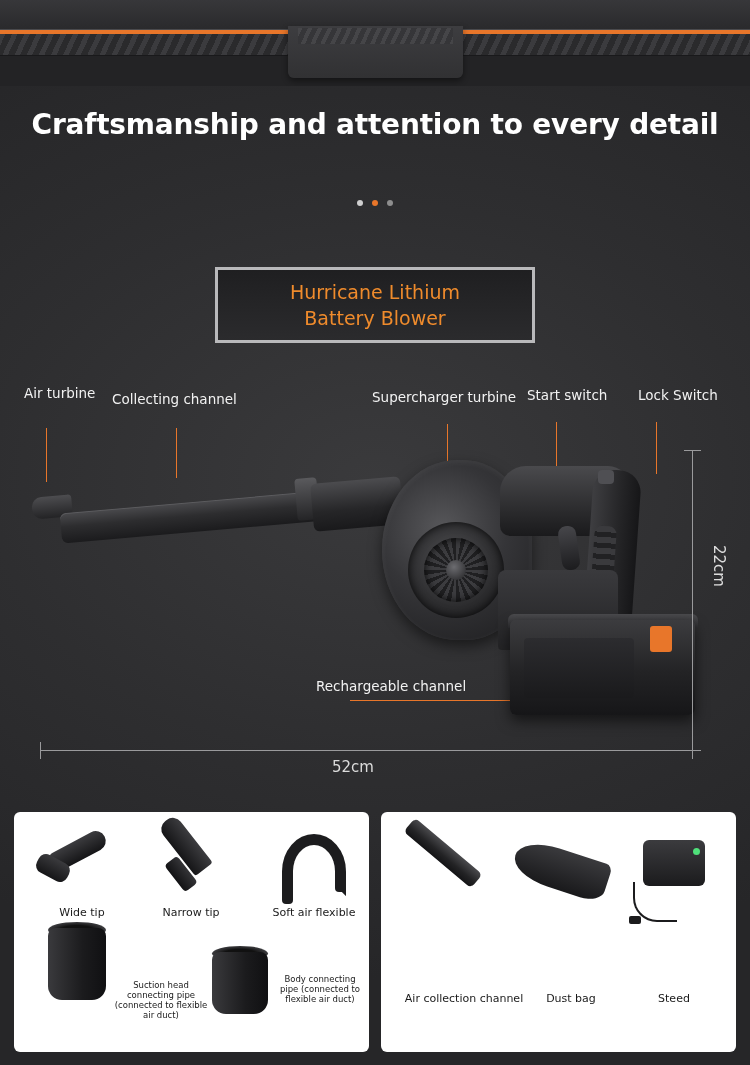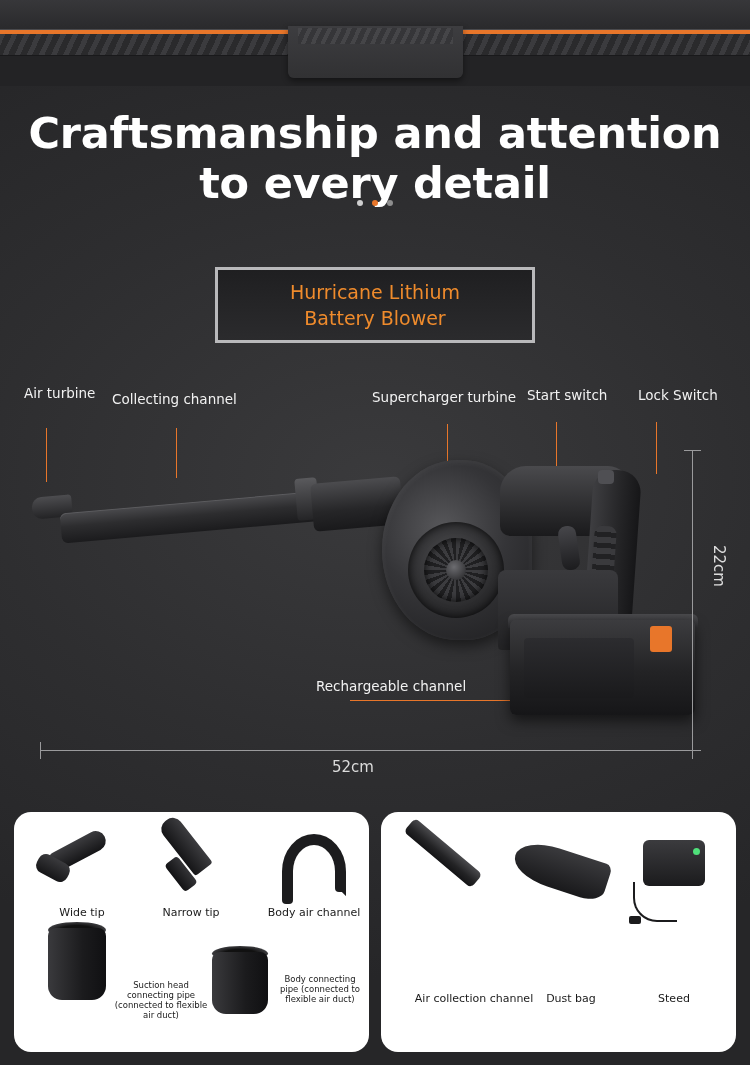--- a/index.html
+++ b/index.html
@@ -53,21 +53,21 @@
     background: repeating-linear-gradient(115deg,
       #48484b 0px, #48484b 4px, #343437 4px, #343437 9px);
     opacity: .8;
   }
 
   
   .headline {
     position: absolute; top: 108px; left: 0; width: 750px;
     text-align: center;
     color: #ffffff;
-    font-size: 43px;
+    font-size: 28px;
     font-weight: bold;
     letter-spacing: -0.2px;
     font-family: "DejaVu Sans", sans-serif;
   }
 
   
   .dots {
     position: absolute; top: 200px; left: 0; width: 750px;
     display: flex; justify-content: center; align-items: center; gap: 9px;
   }
@@ -222,21 +222,21 @@
   }
 
   
   .acc-wrap {
     position: absolute; left: 14px; top: 812px;
     width: 722px; height: 240px;
     display: flex; gap: 12px;
   }
   .panel {
     background: #ffffff;
-    border-radius: 17px;
+    border-radius: 6px;
     position: relative;
   }
   .panel.left { width: 355px; }
   .panel.right { width: 355px; }
   .acc-cap {
     position: absolute;
     text-align: center;
     color: #1a1a1a;
     font-size: 11px;
     line-height: 13px;
@@ -417,38 +417,38 @@
       <div class="wide-tip-a"></div>
       <div class="wide-tip-b"></div>
       <div class="narrow-tip"></div>
       <div class="narrow-tip2"></div>
       <div class="hook"></div>
       <div class="hook-leg"></div>
       <div class="hook-leg2"></div>
 
       <div class="acc-cap" style="left:36px; top:94px; width:64px;">Wide tip</div>
       <div class="acc-cap" style="left:140px; top:94px; width:74px;">Narrow tip</div>
-      <div class="acc-cap" style="left:252px; top:94px; width:96px;">Body air channel</div>
+      <div class="acc-cap" style="left:252px; top:94px; width:96px;">Soft air flexible</div>
 
       <div class="pipe-a-top"></div>
       <div class="pipe-a"></div>
       <div class="pipe-b-top"></div>
       <div class="pipe-b"></div>
 
       <div class="acc-cap small" style="left:96px; top:168px; width:102px;">Suction head connecting pipe (connected to flexible air duct)</div>
       <div class="acc-cap small" style="left:260px; top:162px; width:92px;">Body connecting pipe (connected to flexible air duct)</div>
     </div>
 
     <div class="panel right">
       <div class="collect-tube"></div>
       <div class="dustbag"></div>
       <div class="charger"></div>
       <div class="charger-led"></div>
       <div class="charger-cord"></div>
       <div class="charger-plug"></div>
 
-      <div class="acc-cap" style="left:26px; top:180px; width:134px;">Air collection channel</div>
+      <div class="acc-cap" style="left:16px; top:180px; width:134px;">Air collection channel</div>
       <div class="acc-cap" style="left:152px; top:180px; width:76px;">Dust bag</div>
       <div class="acc-cap" style="left:256px; top:180px; width:74px;">Steed</div>
     </div>
 
   </div>
 </div>
 
 </body></html>

